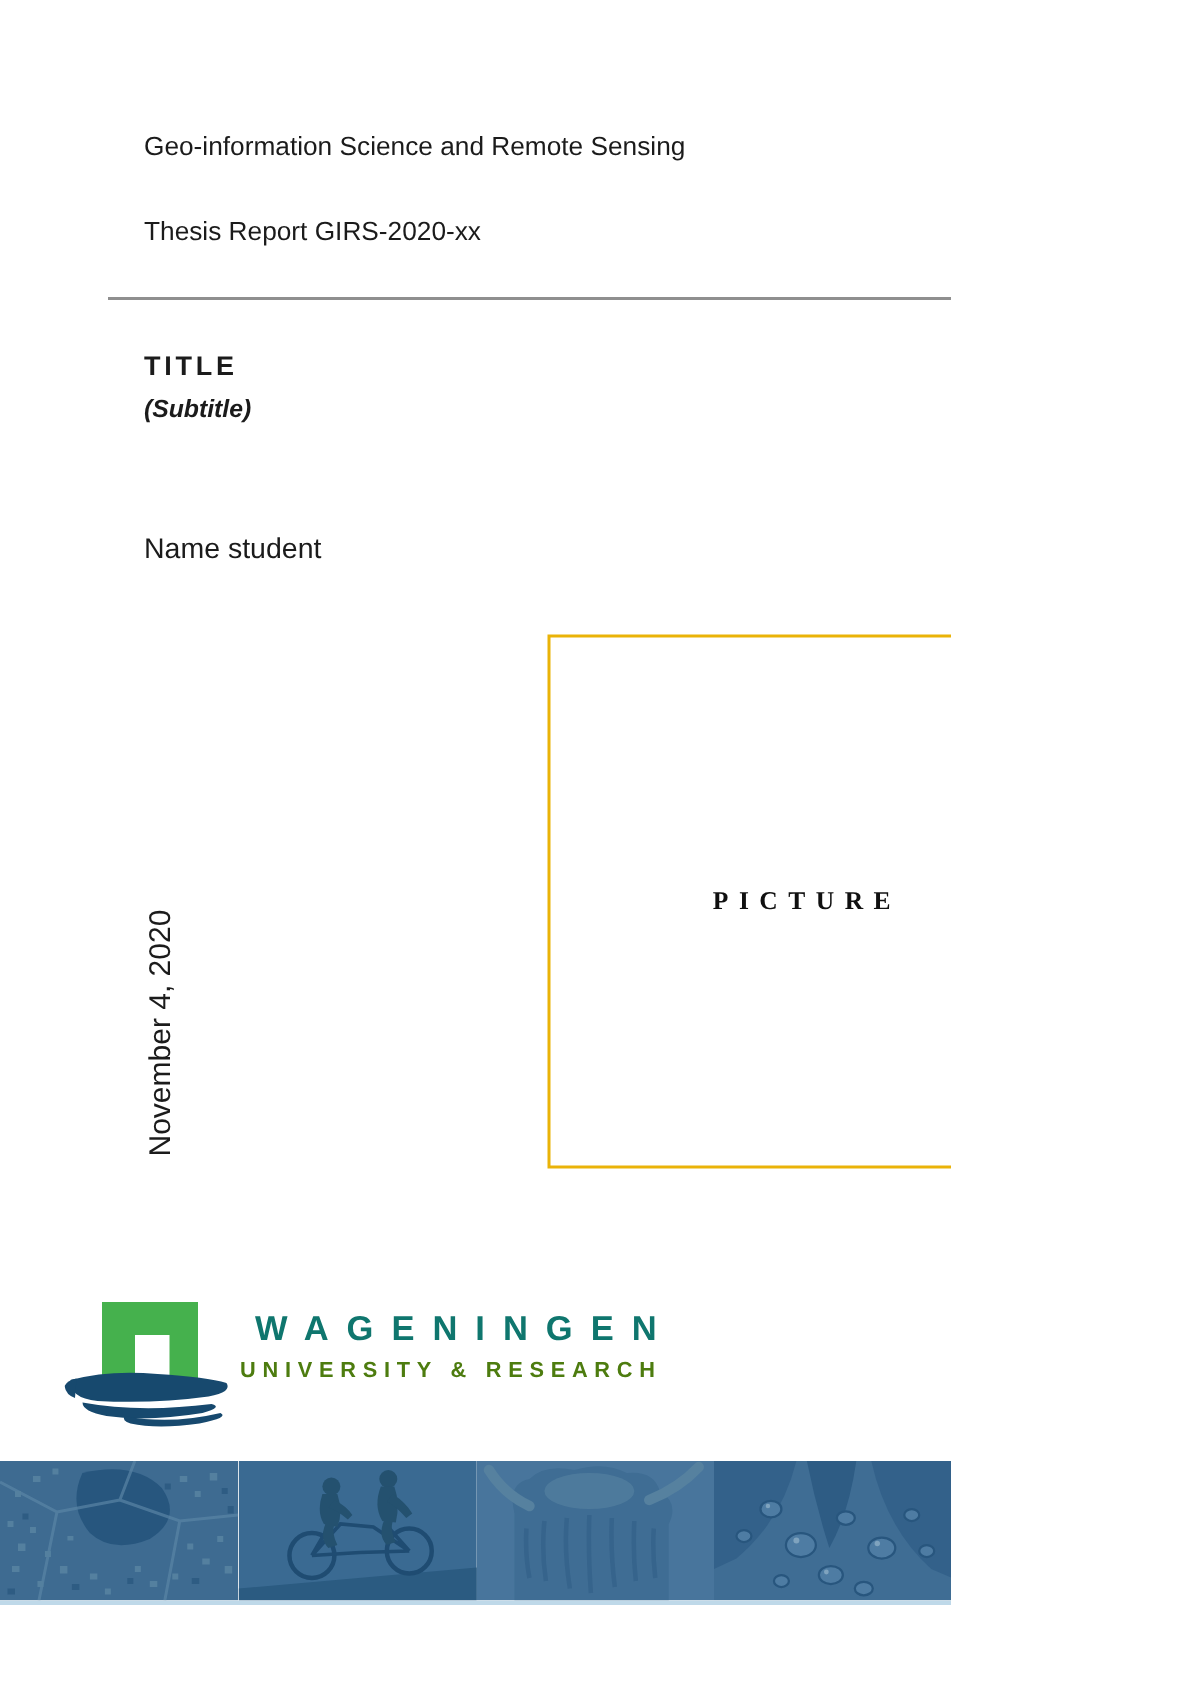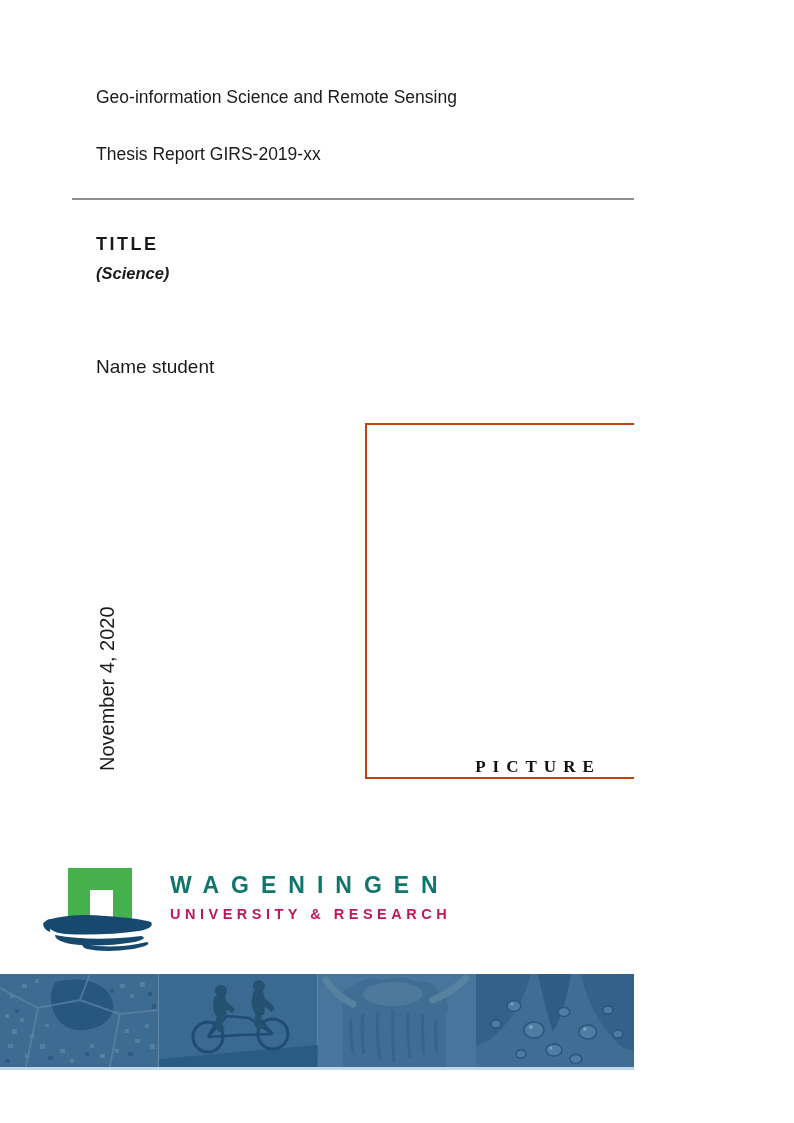--- a/index.html
+++ b/index.html
@@ -13,62 +13,62 @@
   }
   .abs{position:absolute;}
   .program-line{left:96px;top:87px;font-size:17.5px;}
   .report-line{left:96px;top:144px;font-size:17.5px;}
   .divider{left:72px;top:198px;width:650px;height:0;border-top:2px solid #8f8f8f;}
   .doc-title{left:96px;top:234px;font-size:18px;font-weight:bold;letter-spacing:2.5px;}
   .doc-subtitle{left:96px;top:264px;font-size:16.5px;font-weight:bold;font-style:italic;}
   .author{left:96px;top:356px;font-size:19px;}
   .picture-box{
     left:365px;top:423px;width:322px;height:356px;
-    border:2px solid #c2410c;box-sizing:border-box;
-    display:flex;align-items:flex-end;justify-content:center;padding-left:17px;
+    border:2px solid #eab308;box-sizing:border-box;
+    display:flex;align-items:center;justify-content:center;padding-left:17px;
   }
   .picture-label{
     font-family:"Liberation Serif","DejaVu Serif",serif;
     font-weight:bold;font-size:17px;letter-spacing:7px;
     padding-left:7px;color:#101010;
   }
   .date-vertical{
     left:96px;top:771px;
     transform-origin:0 0;transform:rotate(-90deg);
     white-space:nowrap;font-size:20px;color:#1b1b1b;
   }
   .logo-mark{left:43px;top:862px;width:115px;height:92px;}
   .logo-wordmark{
     left:170px;top:872px;font-size:23px;font-weight:bold;
     letter-spacing:12px;color:#0f766e;white-space:nowrap;
   }
   .logo-tagline{
-    left:170px;top:906px;font-size:14.5px;font-weight:bold;
-    letter-spacing:4.5px;color:#be185d;white-space:nowrap;
+    left:160px;top:906px;font-size:14.5px;font-weight:bold;
+    letter-spacing:4.5px;color:#4d7c0f;white-space:nowrap;
   }
   .banner{
     left:0;top:974px;width:794px;height:93px;
     display:flex;flex-direction:row;
     border-bottom:3px solid #BFD9E9;box-sizing:content-box;
   }
   .banner .tile{flex:1 1 0;height:93px;overflow:hidden;}
   .banner .tile svg{display:block;width:100%;height:100%;}
 </style>
 </head>
 <body>
 
 <div class="page">
 
   <div class="abs program-line">Geo-information Science and Remote Sensing</div>
-  <div class="abs report-line">Thesis Report GIRS-2019-xx</div>
+  <div class="abs report-line">Thesis Report GIRS-2020-xx</div>
 
   <div class="abs divider"></div>
 
   <div class="abs doc-title">TITLE</div>
-  <div class="abs doc-subtitle">(Science)</div>
+  <div class="abs doc-subtitle">(Subtitle)</div>
 
   <div class="abs author">Name student</div>
 
   <div class="abs picture-box">
     <span class="picture-label">PICTURE</span>
   </div>
 
   <div class="abs date-vertical">November 4, 2020</div>
 
   <svg class="abs logo-mark" viewBox="0 0 115 92" xmlns="http://www.w3.org/2000/svg" aria-hidden="true">

